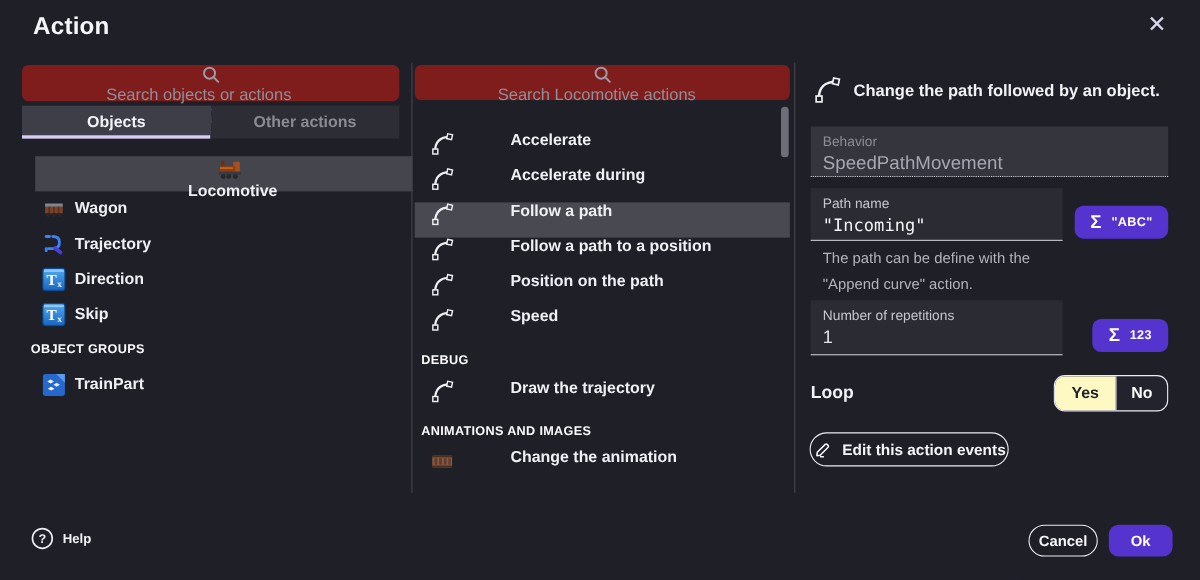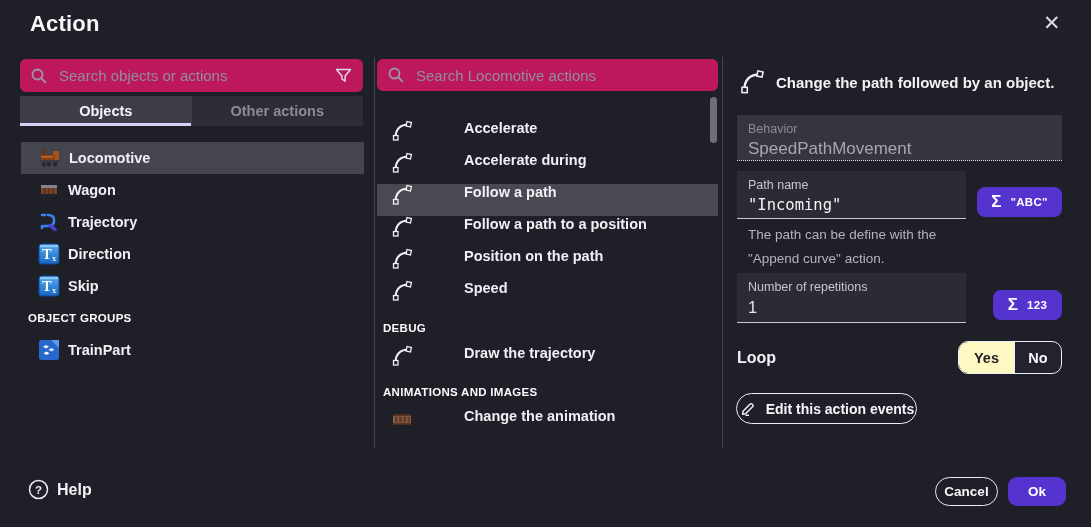--- a/index.html
+++ b/index.html
@@ -5,21 +5,21 @@
   html,body{margin:0;padding:0;background:#1f1f28;}
   .app{position:relative;width:1091px;height:527px;background:#1f1f28;
        font-family:"Liberation Sans",sans-serif;color:#eef0f4;overflow:hidden;}
   .abs{position:absolute;}
 
   
   .title{left:30px;top:11px;font-size:22px;font-weight:700;color:#f6f6fa;letter-spacing:.2px;}
   .close{left:1043px;top:12px;font-size:21px;color:#d9d6ea;cursor:pointer;line-height:1;}
 
   
-  .search{height:33px;background:#be185d;border-radius:6px;display:flex;align-items:center;padding:0 10px;box-sizing:border-box;}
+  .search{height:33px;background:#7f1d1d;border-radius:6px;display:flex;align-items:center;padding:0 10px;box-sizing:border-box;flex-direction:column;}
   .search input{flex:1;background:transparent;border:none;outline:none;color:#e8e8ee;
        font-size:15px;font-family:"Liberation Sans",sans-serif;margin-left:9px;}
   .search input::placeholder{color:#8f8f99;}
 
   
   .tabbar{left:20px;top:96px;width:343px;height:30px;display:flex;}
   .tab{flex:1;display:flex;align-items:center;justify-content:center;font-size:14.5px;font-weight:700;cursor:pointer;}
   .tab.active{background:#3e3e48;color:#f4f4f8;}
   .tab.inactive{background:#2d2d36;color:#8b8b94;}
   .tab-underline{left:20px;top:123px;width:171px;height:3px;background:#d8cef6;}
@@ -69,21 +69,21 @@
      color:#f6f6fa;font-weight:700;cursor:pointer;background:transparent;box-sizing:border-box;}
   .edit-btn{left:736px;top:393px;width:181px;height:31px;font-size:14px;gap:10px;}
   .cancel-btn{left:935px;top:477px;width:63px;height:29px;font-size:13.5px;border-radius:15px;}
   .ok-btn{left:1008px;top:477px;width:58px;height:29px;background:#5433cf;border-radius:9px;display:flex;
      align-items:center;justify-content:center;font-size:13.5px;font-weight:700;color:#fff;cursor:pointer;}
 
   .desc{left:776px;top:74px;width:292px;font-size:15px;font-weight:700;color:#f2f2f6;}
   .loop{left:737px;top:349px;font-size:16px;font-weight:700;color:#f2f2f6;}
 
   .help-wrap{left:28px;top:479px;display:flex;align-items:center;gap:8px;cursor:pointer;}
-  .help-wrap .hlbl{font-size:16px;font-weight:700;color:#f2f2f6;}
+  .help-wrap .hlbl{font-size:12px;font-weight:700;color:#f2f2f6;}
 </style>
 </head>
 <body>
 
 <div class="app">
 
   <div class="abs title">Action</div>
   <div class="abs close">✕</div>
 
   <div class="abs search" style="left:20px;top:59px;width:343px;">
@@ -100,21 +100,21 @@
         </svg>
     </span>
   </div>
 
   <div class="abs tabbar">
     <div class="tab active">Objects</div>
     <div class="tab inactive">Other actions</div>
   </div>
   <div class="abs tab-underline"></div>
 
-  <div class="abs row selected" style="left:21px;top:142px;">
+  <div class="abs row selected" style="left:32px;top:142px;flex-direction:column;">
     <span class="ic">
       <svg width="24" height="24" viewBox="0 0 24 24">
         <rect x="15" y="5" width="6" height="10" rx="1" fill="#a8501e"></rect>
         <rect x="3" y="9" width="14" height="6" fill="#8a3f16"></rect>
         <rect x="4" y="4" width="3" height="5" fill="#6e3010"></rect>
         <rect x="2" y="14" width="20" height="3" fill="#3a3a42"></rect>
         <circle cx="6" cy="18.5" r="2.2" fill="#27272e"></circle>
           <circle cx="11" cy="18.5" r="2.2" fill="#27272e"></circle>
           <circle cx="17" cy="18.5" r="2.2" fill="#27272e"></circle>
         <rect x="3" y="10" width="12" height="1.6" fill="#c06224"></rect>

